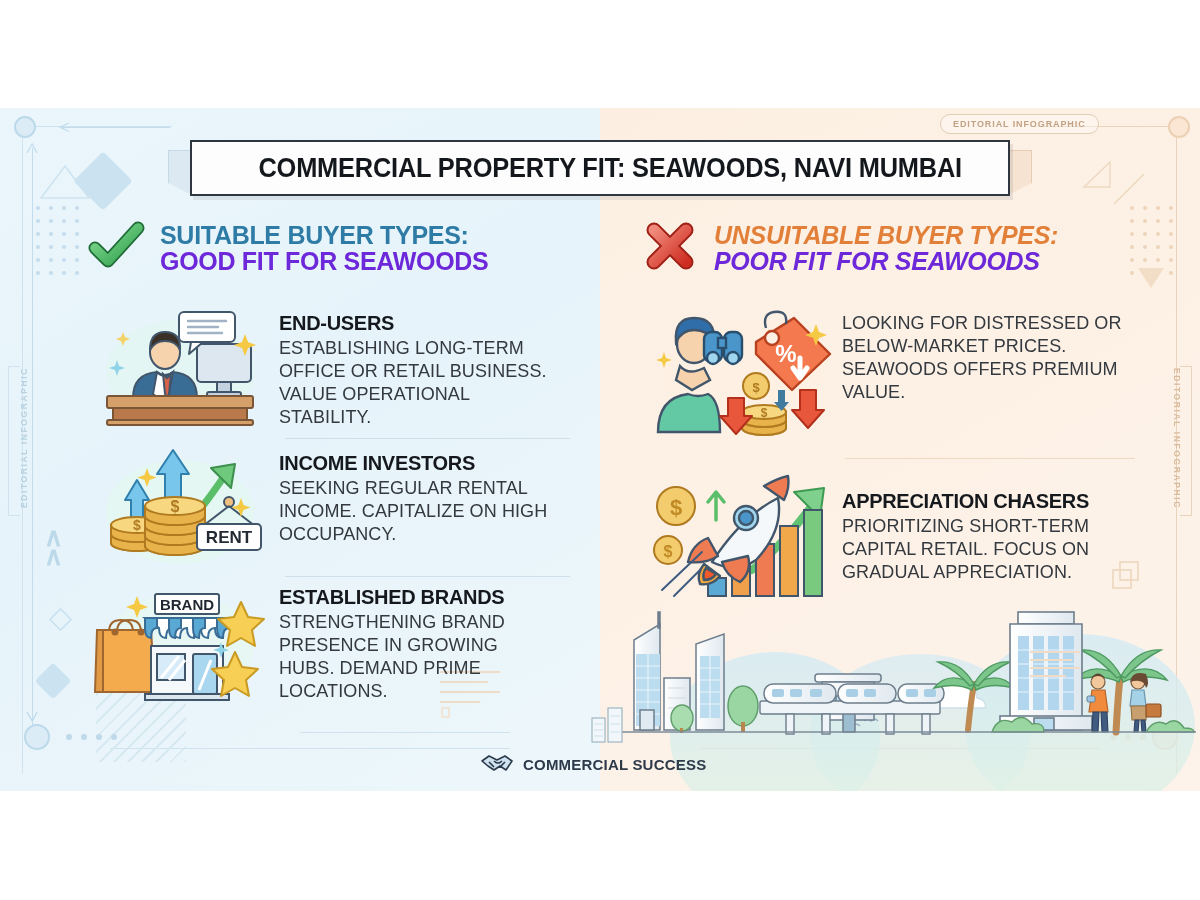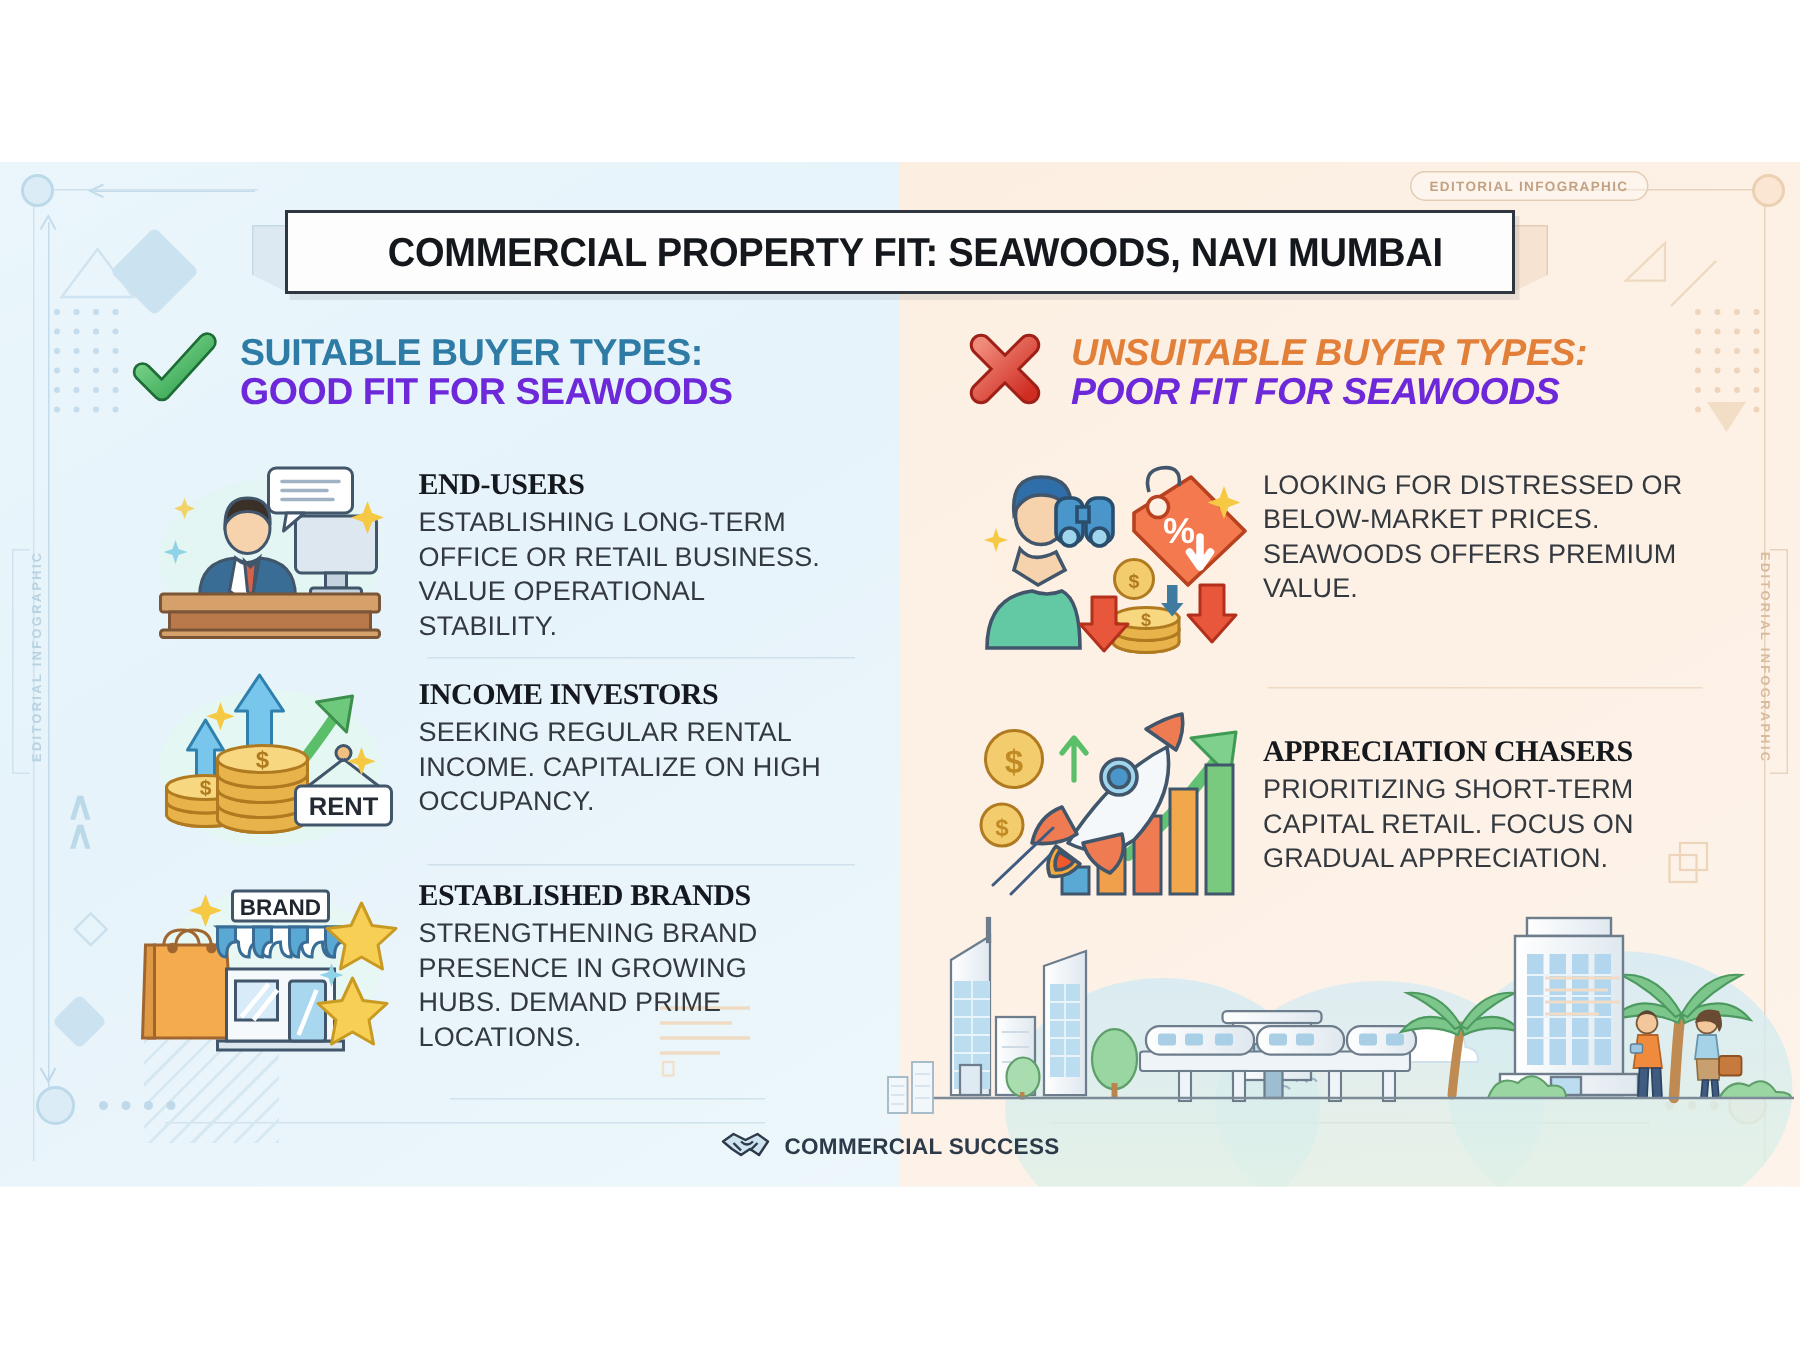--- a/index.html
+++ b/index.html
@@ -129,21 +129,21 @@
     font-family: "Liberation Sans Narrow","Liberation Sans", sans-serif;
   }
 
   
   .item { position: absolute; display: flex; gap: 14px; align-items: flex-start; }
   .item-art { width: 170px; height: 122px; flex: none; position: relative; }
   .item-text { padding-top: 6px; }
   .item-title {
     font-size: 20px; font-weight: 700; color:#15191e; letter-spacing:-.3px;
     margin-bottom: 2px;
-    font-family: Liberation Serif, serif;
+    font-family: Liberation Sans, sans-serif;
   }
   .item-desc {
     font-size: 18px; color:#33393f; line-height: 1.28; letter-spacing: .1px;
     font-family: "Liberation Sans Narrow","Liberation Sans", sans-serif;
     max-width: 270px;
   }
   .divider { position:absolute; height:1px; background:#cfe0eb; }
   .divider.orange { background:#eedac3; }
 
   

